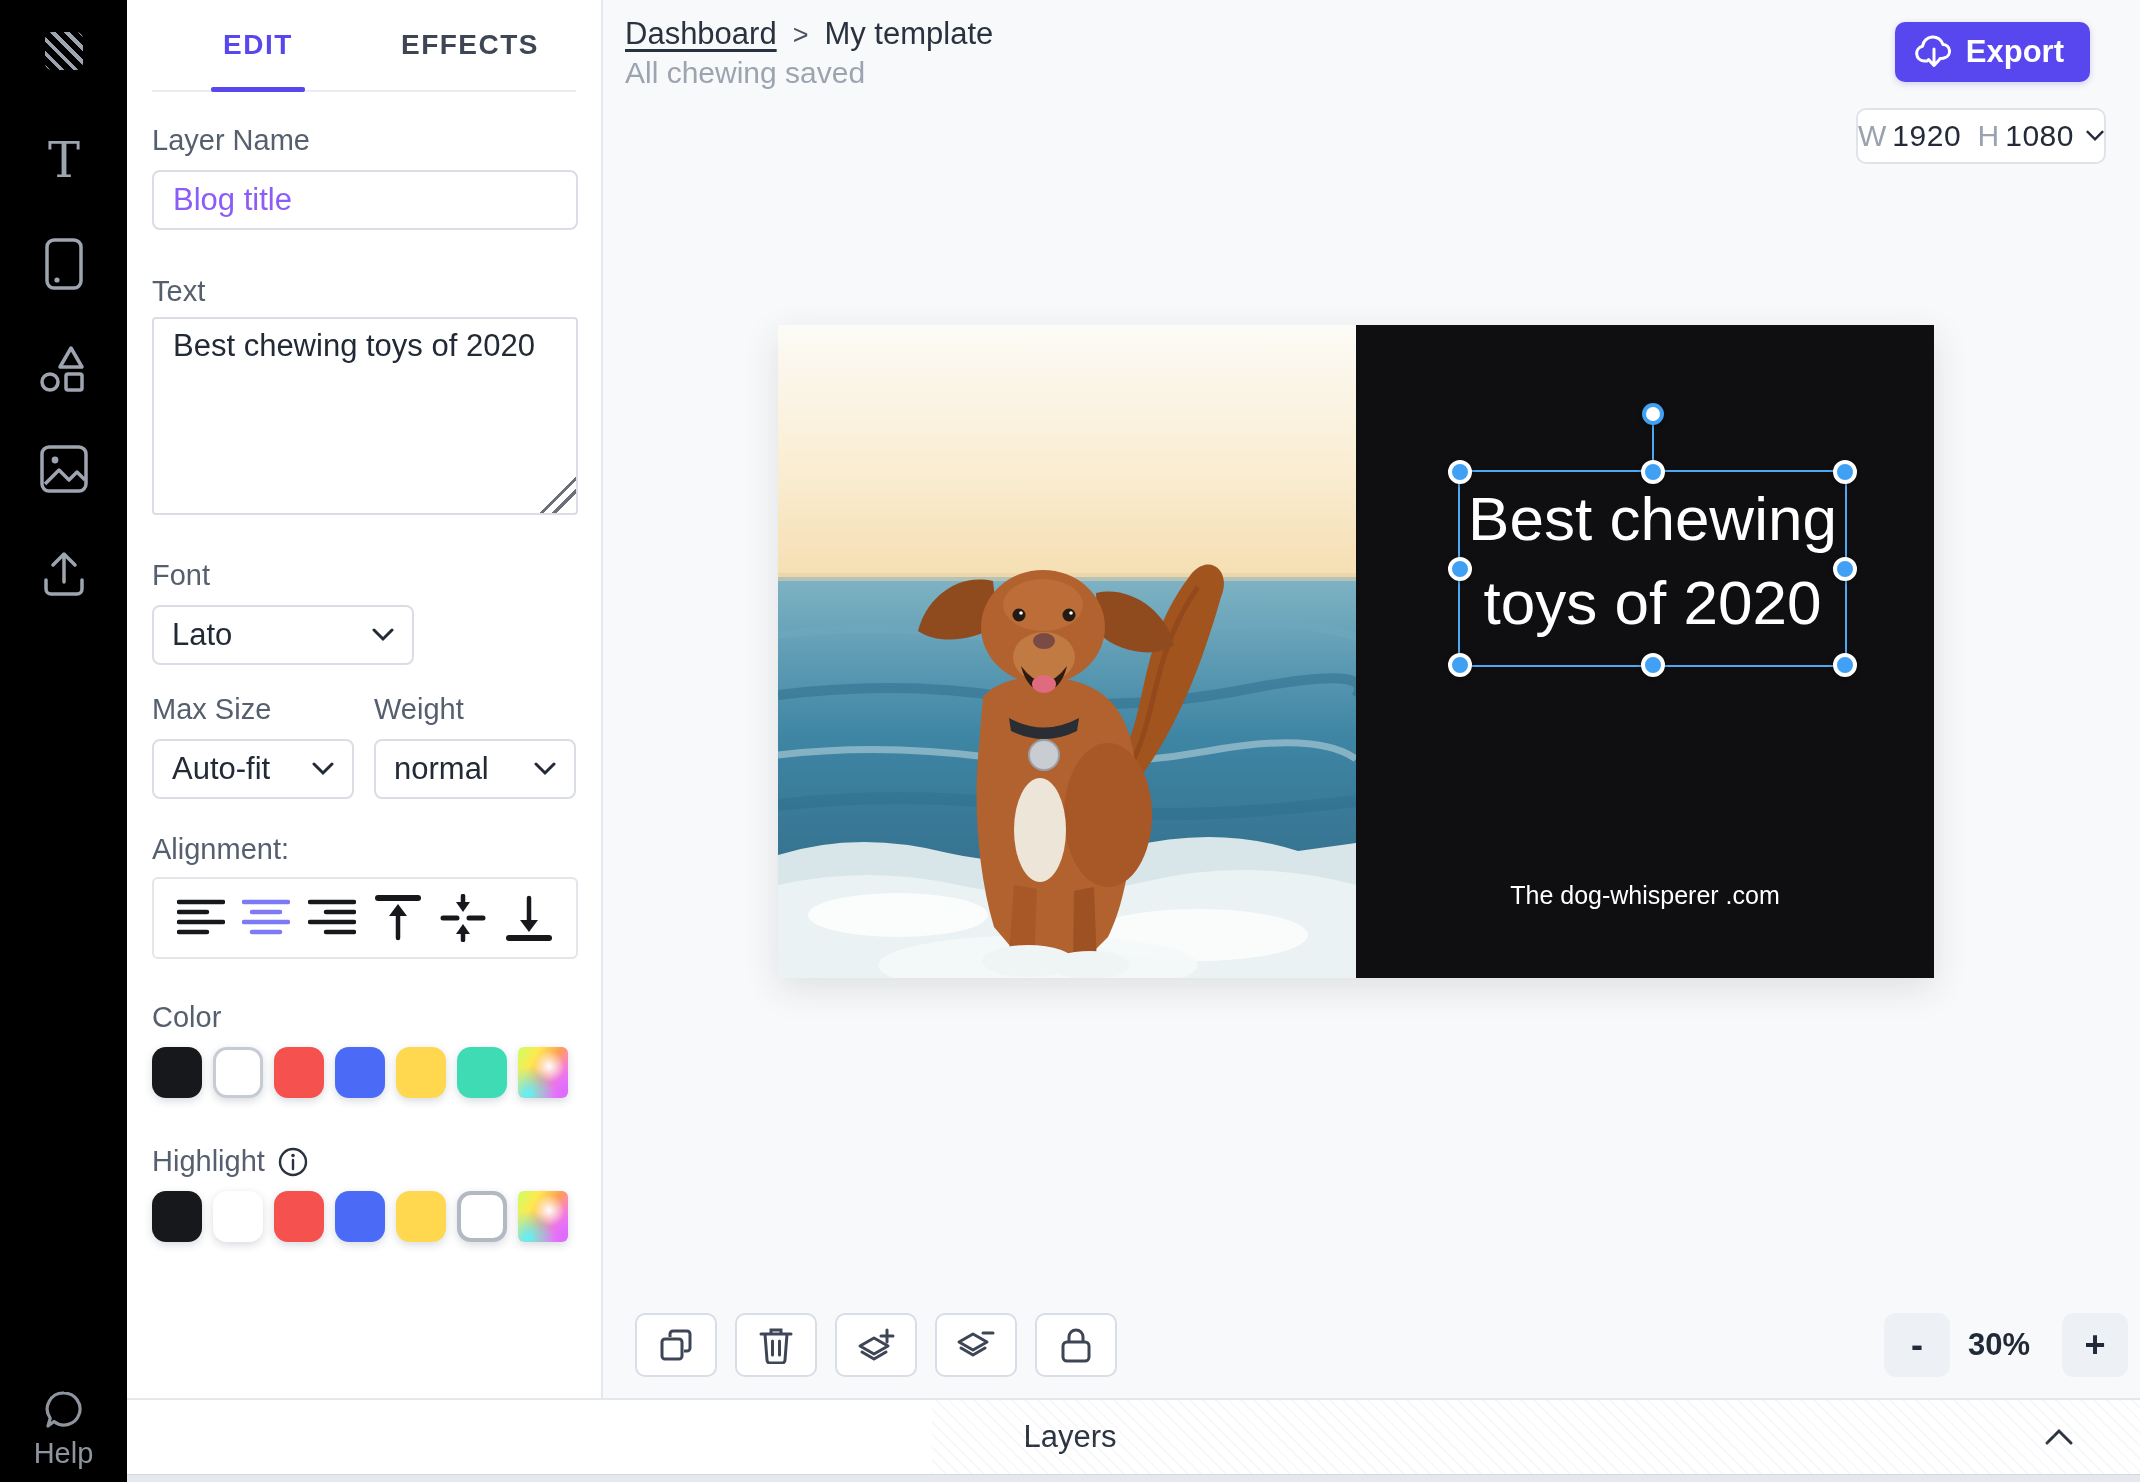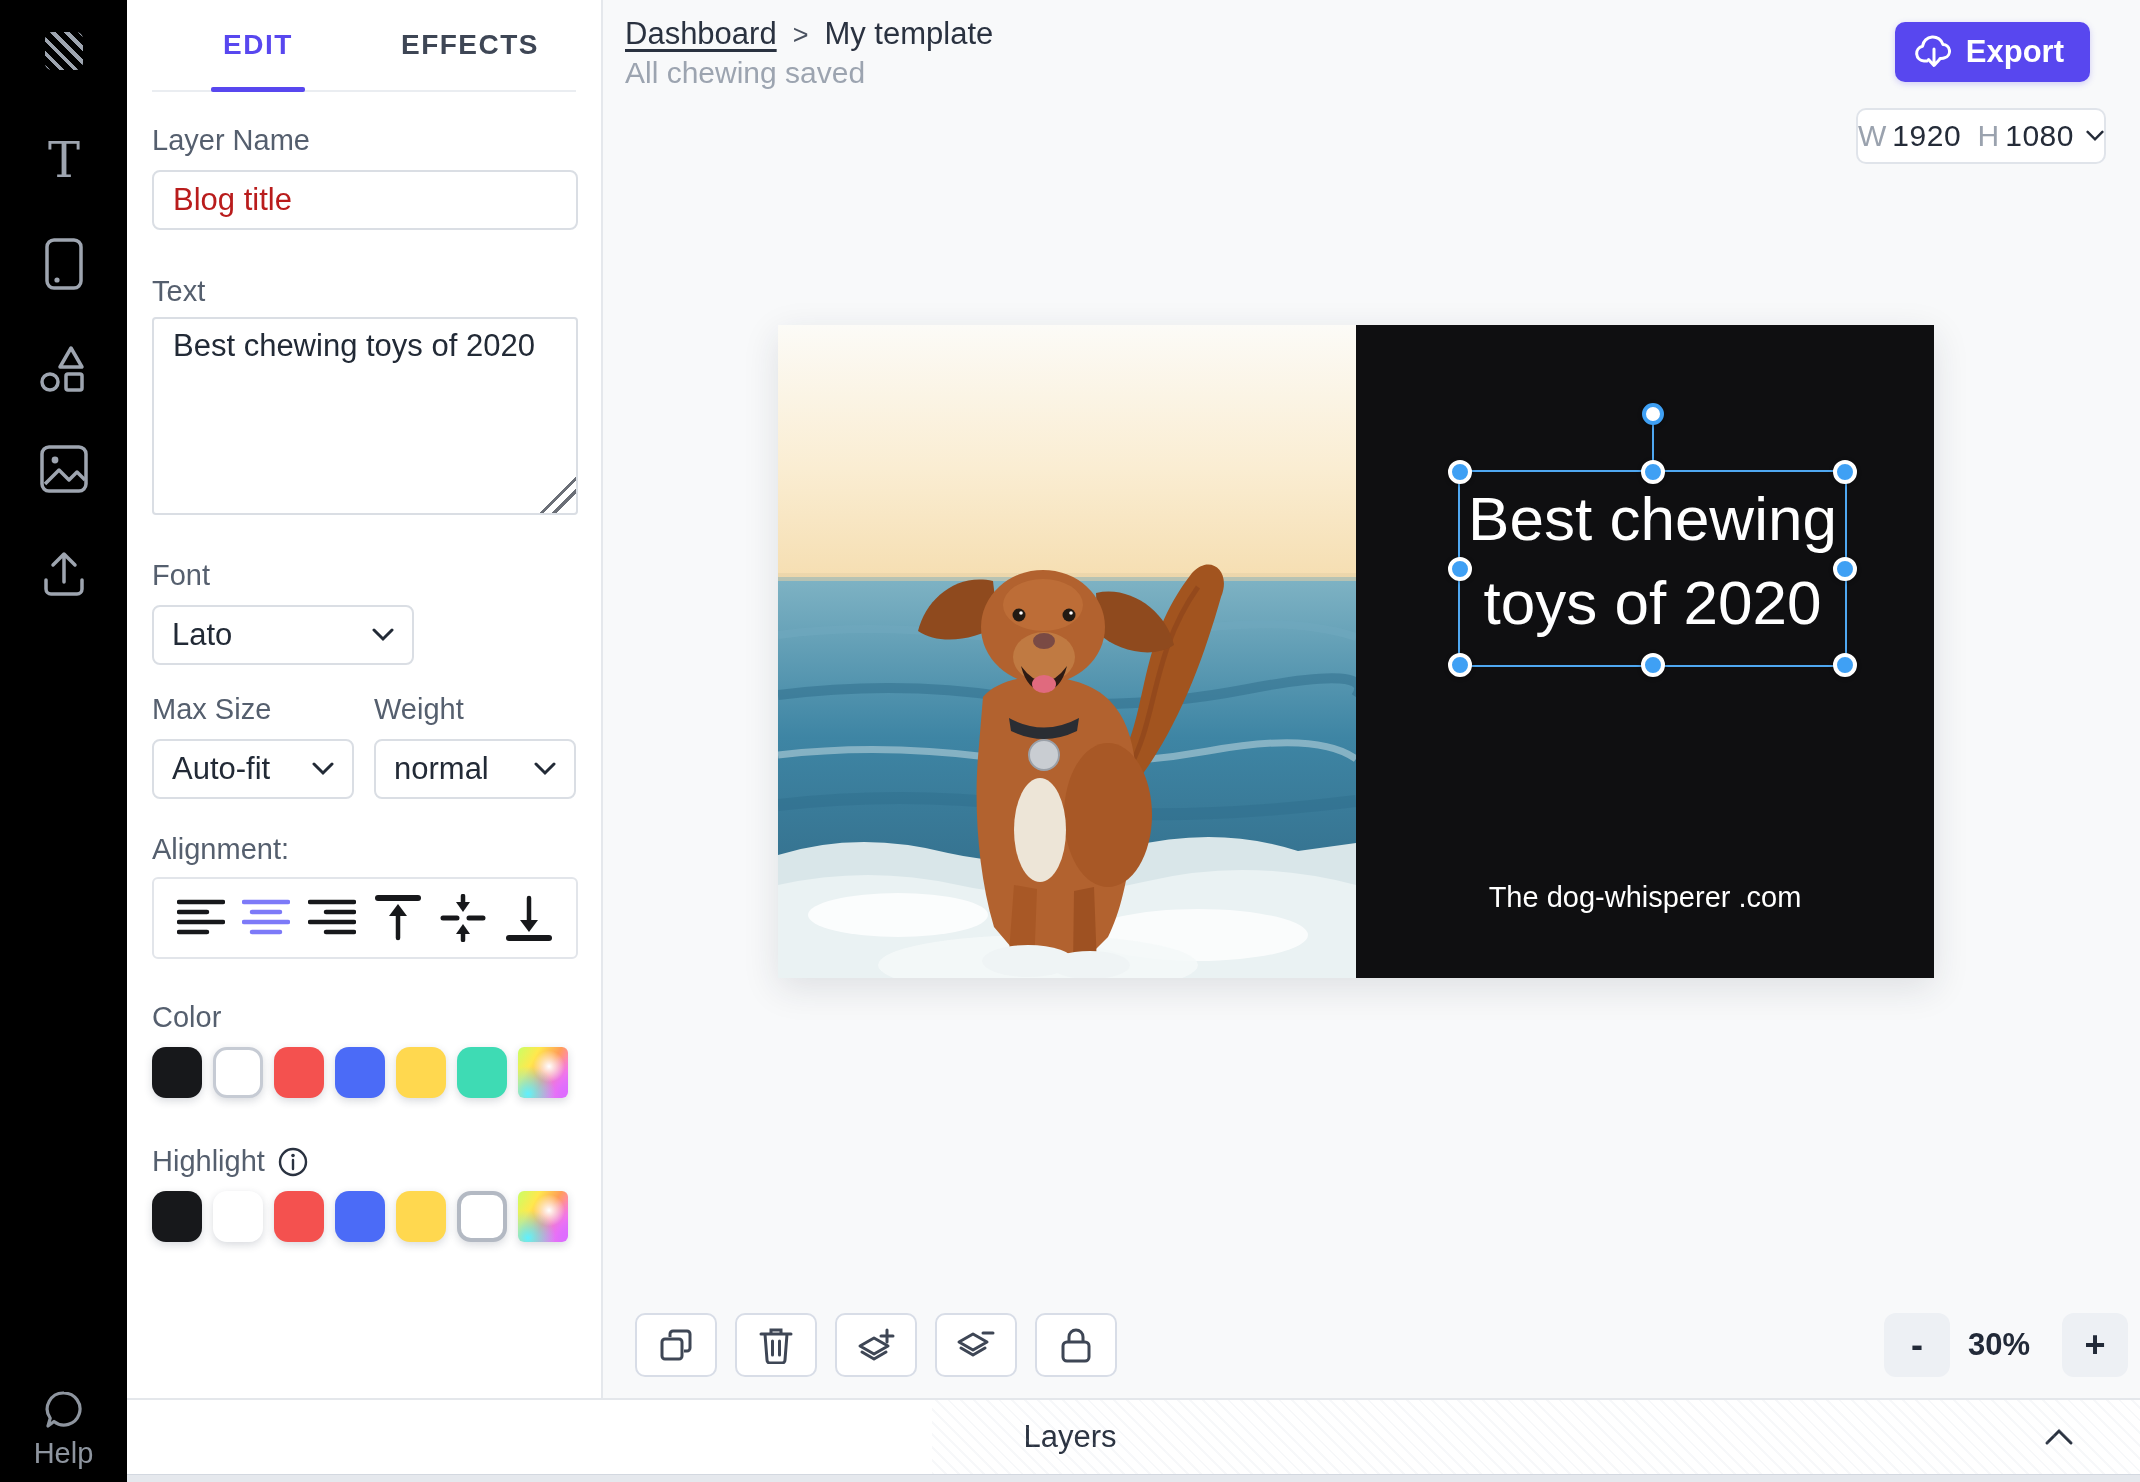--- a/index.html
+++ b/index.html
@@ -15,21 +15,21 @@
   .help-block { position:absolute; left:0; bottom:12px; width:127px; display:flex; flex-direction:column; align-items:center; gap:6px; color:#8E959F; font-size:29px; }
 
   
   .panel { position:absolute; left:127px; top:0; width:476px; height:1398px; background:#fff; border-right:2px solid #E5E8EC; z-index:20; }
   .panel-inner { padding:0 25px; }
   .tabs { display:flex; height:92px; border-bottom:2px solid #EAEDF1; margin:0 0; }
   .tab { flex:1; display:flex; align-items:center; justify-content:center; font-size:28px; font-weight:bold; letter-spacing:1.5px; color:#3E4655; position:relative; cursor:pointer; }
   .tab.active { color:#5847EF; }
   .tab.active::after { content:""; position:absolute; left:50%; transform:translateX(-50%); bottom:-2px; width:94px; height:5px; background:#5847EF; border-radius:2px; }
   .field-label { font-size:29px; color:#555F6E; }
-  .text-input { width:426px; height:60px; border:2px solid #DADEE4; border-radius:8px; font-size:31px; color:#b91c1c; padding:0 19px; font-family:"Liberation Sans", sans-serif; background:#fff; }
+  .text-input { width:426px; height:60px; border:2px solid #DADEE4; border-radius:8px; font-size:31px; color:#8b5cf6; padding:0 19px; font-family:"Liberation Sans", sans-serif; background:#fff; }
   .text-area { width:426px; height:198px; border:2px solid #DADEE4; border-radius:4px; font-size:31px; color:#222A36; padding:9px 19px; font-family:"Liberation Sans", sans-serif; resize:none; background:
     linear-gradient(135deg, transparent 0 calc(100% - 26px), #6B6F77 0 calc(100% - 23px), transparent 0 calc(100% - 17px), #6B6F77 0 calc(100% - 14px), transparent 0) no-repeat; outline:none; }
   .row { display:flex; }
   .select { height:60px; border:2px solid #DADEE4; border-radius:8px; background:#fff; display:flex; align-items:center; justify-content:space-between; padding:0 18px; font-size:31px; color:#222A36; cursor:pointer; }
   .chev { width:22px; height:14px; flex:0 0 auto; }
   .align-box { width:426px; height:82px; border:2px solid #E2E5EA; border-radius:6px; display:flex; align-items:center; justify-content:space-around; padding:0 14px; }
   .al-icon { width:50px; height:44px; display:flex; align-items:center; justify-content:center; cursor:pointer; }
   .swatch-row { display:flex; gap:11px; }
   .swatch { width:50px; height:51px; border-radius:14px; box-shadow:0 3px 8px rgba(40,50,70,.18); cursor:pointer; }
 
@@ -42,21 +42,21 @@
   .export-btn { position:absolute; right:50px; top:22px; height:60px; padding:0 26px 0 20px; background:#5847EF; border-radius:10px; display:flex; align-items:center; gap:13px; color:#fff; font-size:31px; font-weight:bold; cursor:pointer; box-shadow:0 2px 6px rgba(88,71,239,.25); }
   .size-widget { position:absolute; right:34px; top:108px; width:250px; height:56px; background:#fff; border:2px solid #E0E4EA; border-radius:10px; display:flex; align-items:center; justify-content:center; gap:6px; font-size:30px; cursor:pointer; }
   .dim-letter { color:#9AA2AE; }
   .dim-value { color:#242B38; letter-spacing:.5px; }
 
   
   .canvas { position:absolute; left:175px; top:325px; width:1156px; height:653px; box-shadow:0 10px 34px rgba(30,40,60,.12); }
   .photo-half { position:absolute; left:0; top:0; width:578px; height:653px; overflow:hidden; }
   .dark-half { position:absolute; left:578px; top:0; width:578px; height:653px; background:#0F0F11; }
   .canvas-title { position:absolute; left:680px; top:152px; width:389px; text-align:center; color:#fff; font-size:62px; line-height:84px; font-weight:400; white-space:nowrap; }
-  .canvas-site { position:absolute; left:578px; top:556px; width:578px; text-align:center; color:#fff; font-size:29px; }
+  .canvas-site { position:absolute; left:578px; top:556px; width:578px; text-align:center; color:#fff; font-size:25px; }
   .sel-box { position:absolute; left:680px; top:145px; width:389px; height:197px; border:2px solid #4FA8F2; }
   .handle { position:absolute; width:24px; height:24px; border-radius:50%; background:#3FA0F4; border:4px solid #fff; box-shadow:0 1px 4px rgba(0,0,0,.35); }
   .rot-stem { position:absolute; left:calc(50% - 1px); top:-49px; width:2px; height:49px; background:#4FA8F2; }
   .rot-knob { position:absolute; left:calc(50% - 11px); top:-69px; width:22px; height:22px; border-radius:50%; background:#fff; border:4px solid #3FA0F4; box-shadow:0 1px 4px rgba(0,0,0,.35); }
 
   
   .layer-tools { position:absolute; left:32px; top:1313px; display:flex; gap:18px; }
   .tool-btn { width:82px; height:64px; background:#fff; border:2px solid #D8DDE7; border-radius:10px; display:flex; align-items:center; justify-content:center; color:#3E4655; cursor:pointer; }
   .zoom-ctrls { position:absolute; right:12px; top:1313px; display:flex; align-items:center; gap:18px; }
   .zoom-btn { width:66px; height:64px; background:#EDF0F4; border-radius:12px; display:flex; align-items:center; justify-content:center; font-size:36px; font-weight:bold; color:#222A38; cursor:pointer; }

